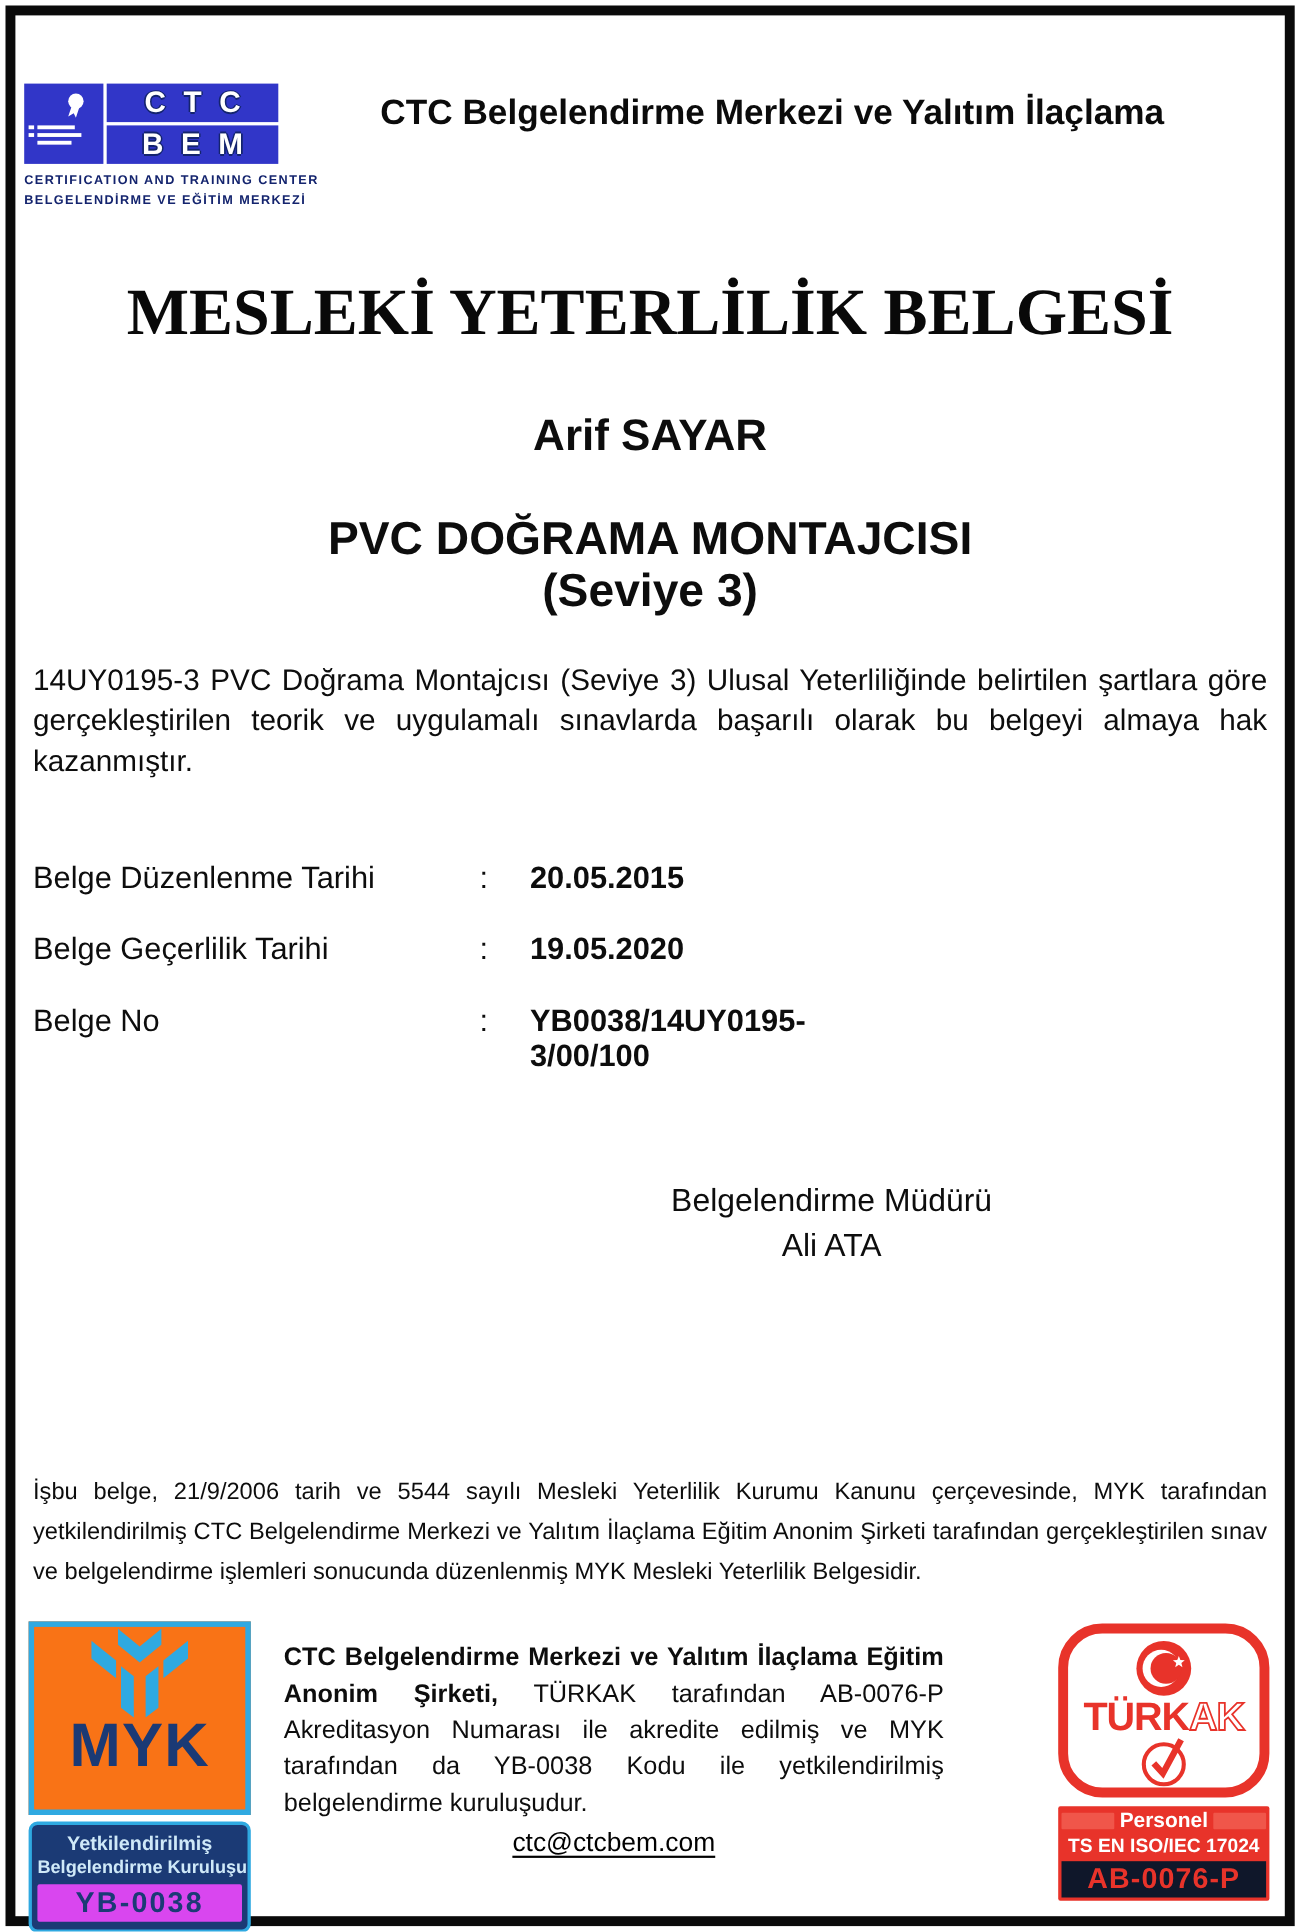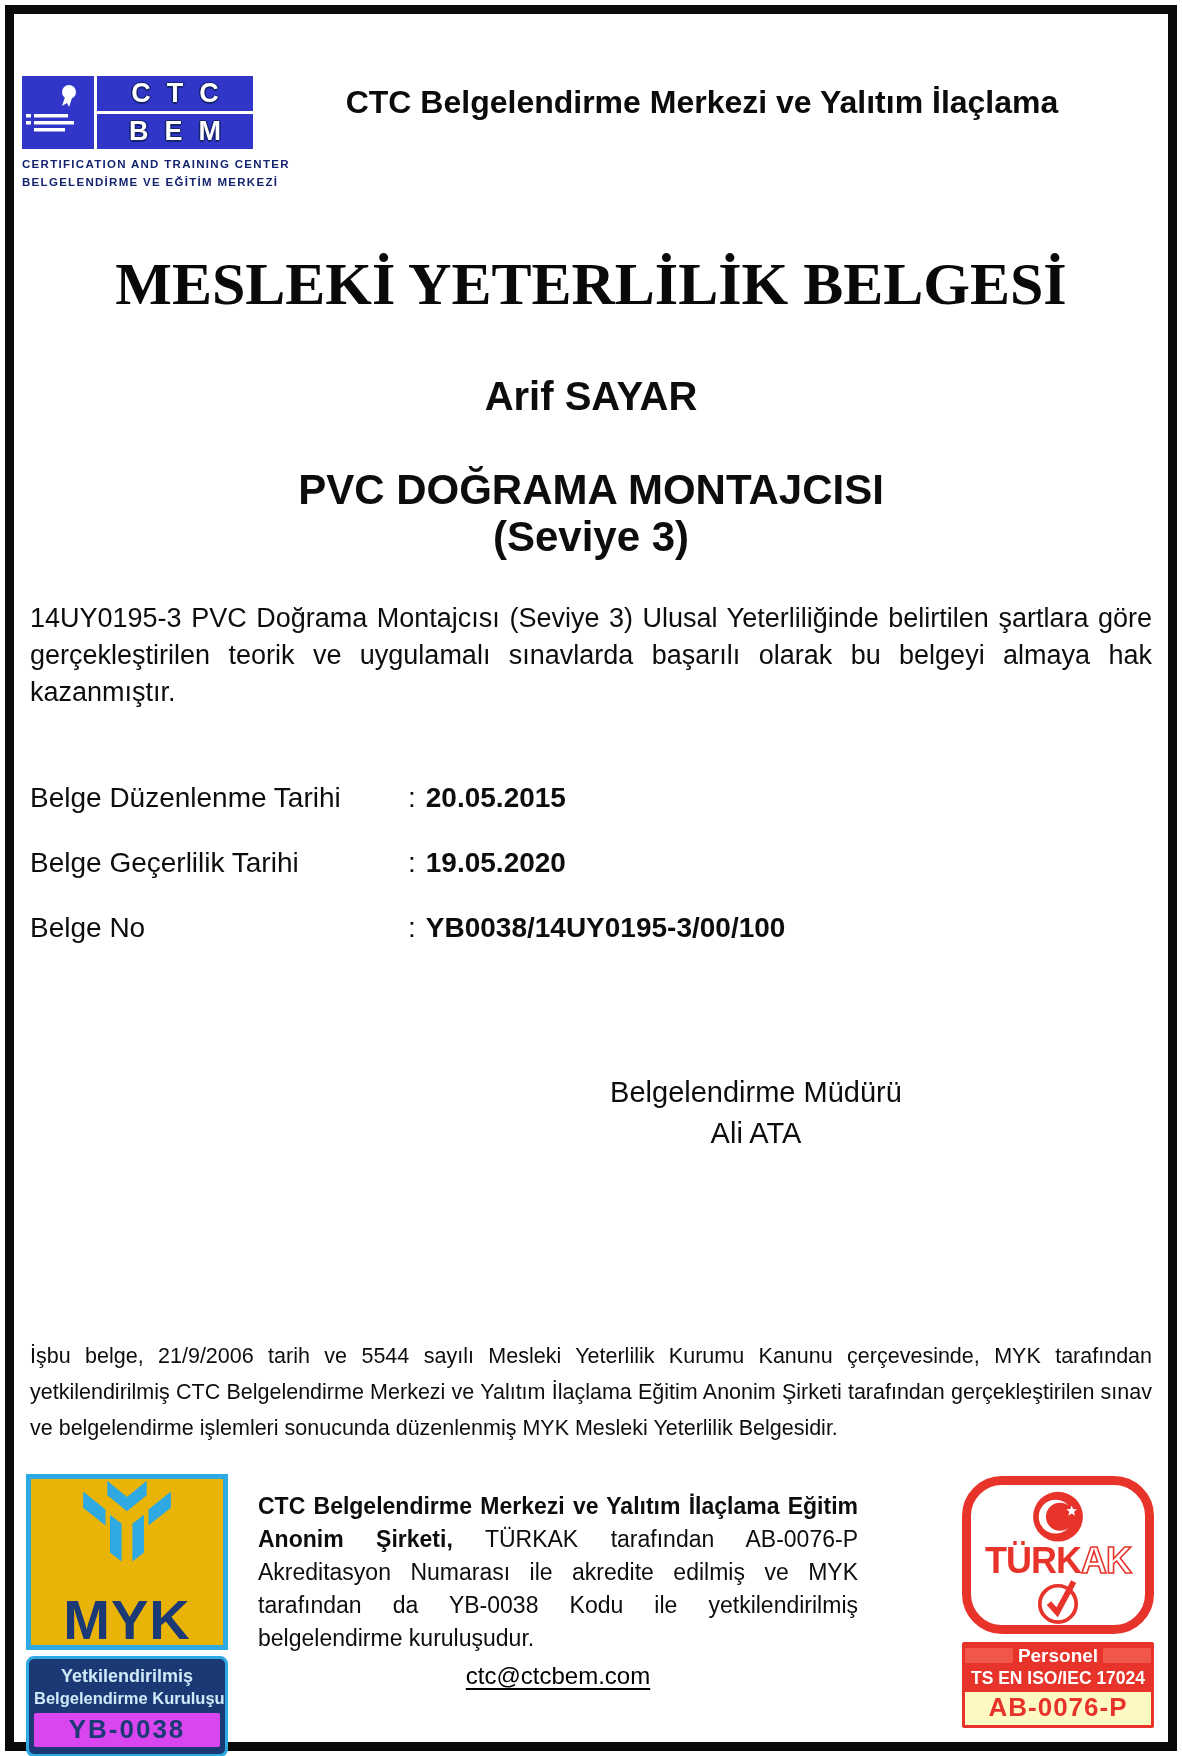--- a/index.html
+++ b/index.html
@@ -25,34 +25,34 @@
   .title { position:absolute; left:0; right:0; top:250px; text-align:center; font-family:"Liberation Serif","DejaVu Serif",serif;
            font-weight:bold; font-size:60px; color:#090909; }
 
   .holder { position:absolute; left:0; right:0; top:374px; text-align:center; font-weight:bold; font-size:40px; }
   .qualif { position:absolute; left:0; right:0; top:466px; text-align:center; font-weight:bold; font-size:42px; line-height:47px; }
 
   .bodytext { position:absolute; left:30px; right:30px; top:600px; font-size:27px; line-height:37px; text-align:justify; }
 
   
   .details { position:absolute; left:30px; top:782px; width:760px; }
-  .drow { display:flex; align-items:baseline; margin-bottom:33px; font-size:28px; }
+  .drow { display:flex; align-items:baseline; margin-bottom:33px; font-size:28px;gap:28px; }
   .dlabel { width:378px; flex:none; }
   .dsep { margin-right:10px; }
   .dval { font-weight:bold; }
 
   
   .sig { position:absolute; left:556px; width:400px; top:1072px; text-align:center; font-size:29px; line-height:41px; }
 
   
   .legal { position:absolute; left:30px; right:30px; top:1338px; font-size:21.5px; line-height:36px; text-align:justify; }
 
   
   .myk { position:absolute; left:26px; top:1474px; width:202px; }
-  .myk-square { height:176px; border:5px solid #2fa9e1; background:#eab308; display:flex; flex-direction:column; align-items:center; justify-content:space-between; }
+  .myk-square { height:176px; border:5px solid #2fa9e1; background:#f97316; display:flex; flex-direction:column; align-items:center; justify-content:flex-start; }
   .myk-symbol { width:102px; height:86px; }
   .myk-acronym { font-size:56px; font-weight:bold; color:#1b3a75; line-height:.9; letter-spacing:1px; margin-top:-4px; }
   .myk-badge { margin-top:6px; background:#1b3a75; border:3px solid #2fa9e1; border-radius:8px; padding:6px 5px 7px; text-align:center; }
   .badge-l1 { font-size:18px; font-weight:bold; color:#cfe9f8; line-height:1.25; }
   .badge-l2 { font-size:16.5px; font-weight:bold; color:#cfe9f8; line-height:1.25; white-space:nowrap; }
   .badge-code-box { background:#d946ef; margin-top:5px; border-radius:2px; padding:1px 0 2px; }
   .badge-code { font-size:26px; font-weight:bold; color:#1b3a75; letter-spacing:2px; }
 
   
   .accr { position:absolute; left:258px; width:600px; top:1490px; font-size:23px; line-height:33px; text-align:justify; }
@@ -65,21 +65,21 @@
   .turkak-square { height:158px; border:9px solid #e8332a; border-radius:40px; background:#fff; display:flex; flex-direction:column; align-items:center; }
   .crescent { width:56px; height:56px; margin-top:6px; }
   .turkak-word { font-size:36px; font-weight:bold; color:#e8332a; line-height:1; letter-spacing:-1px; margin-top:1px; white-space:nowrap; }
   .outline { color:#fff; -webkit-text-stroke:1.6px #e8332a; }
   .check { width:56px; height:54px; margin-top:-4px; }
   .turkak-label { margin-top:8px; background:#e8332a; border-radius:2px; padding:3px 3px 3px; }
   .personel-row { display:flex; align-items:center; gap:5px; }
   .side-bar { flex:1; height:15px; background:#f0564a; border-radius:1px; }
   .label-personel { color:#fff; font-weight:bold; font-size:19px; line-height:1.15; }
   .label-standard { color:#fff; font-weight:bold; font-size:17.5px; text-align:center; margin-top:1px; white-space:nowrap; }
-  .label-code-box { background:#fef9c3; margin-top:3px; text-align:center; padding:0 0 2px; }
+  .label-code-box { background:#0f172a; margin-top:3px; text-align:center; padding:0 0 2px; }
   .label-code { color:#e8332a; font-weight:bold; font-size:26px; letter-spacing:1px; }
 </style>
 </head>
 <body>
 
 <div class="frame"></div>
 
 <div class="ctcbem">
   <div class="tiles">
     <div class="tile tile-icon">

